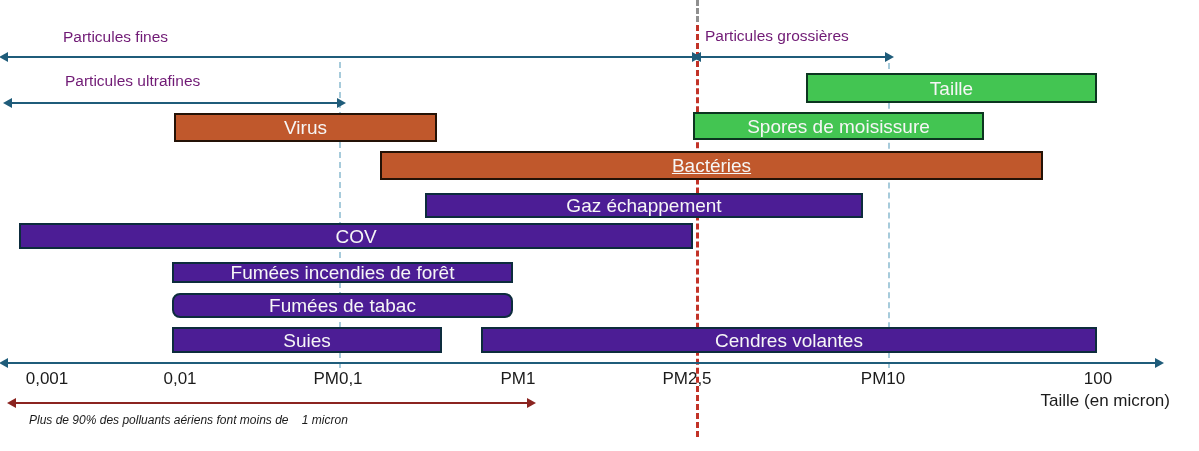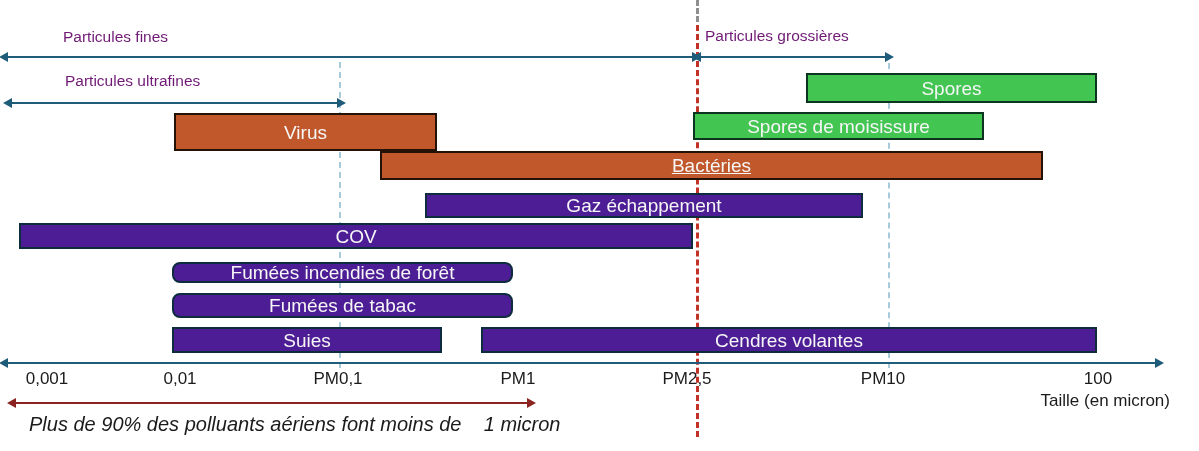--- a/index.html
+++ b/index.html
@@ -33,52 +33,52 @@
     border-right:9px solid var(--c);
   }
   .h-arrow::after{
     content:"";position:absolute;right:-9px;top:-4px;
     border-top:5px solid transparent;border-bottom:5px solid transparent;
     border-left:9px solid var(--c);
   }
   .arrow-label{position:absolute;z-index:3;font-size:15.5px;color:#701a75;white-space:nowrap;}
   .tick-label{position:absolute;z-index:2;top:369px;transform:translateX(-50%);font-size:17px;color:#1b1b1b;white-space:nowrap;}
   .axis-title{position:absolute;z-index:2;right:29px;top:391px;font-size:17px;color:#1b1b1b;white-space:nowrap;}
-  .footnote{position:absolute;z-index:2;left:29px;top:413px;font-size:20px;font-style:italic;color:#1b1b1b;white-space:pre;}
+  .footnote{position:absolute;z-index:2;left:29px;top:413px;font-size:12px;font-style:italic;color:#1b1b1b;white-space:pre;}
 </style>
 </head>
 <body>
 
 <div class="canvas">
   <div id="guides">
       <div class="vline light" style="left: 339px; top: 62px; height: 306px;"></div>
       <div class="vline light" style="left: 888px; top: 63px; height: 305px;"></div>
       <div class="vline gray" style="left: 696px; top: 0px; height: 22px;"></div>
       <div class="vline red" style="left: 696px; top: 25px; height: 412px;"></div>
     </div>
   <div id="bars">
       <div class="bar green" style="left: 806px; top: 73px; width: 291px; height: 30px;">
-        <span>Spores</span>
+        <span>Taille</span>
       </div>
       <div class="bar green" style="left: 693px; top: 112px; width: 291px; height: 28px;">
         <span>Spores de moisissure</span>
       </div>
-      <div class="bar orange" style="left: 174px; top: 113px; width: 263px; height: 38px;">
+      <div class="bar orange" style="left: 174px; top: 113px; width: 263px; height: 29px;">
         <span>Virus</span>
       </div>
       <div class="bar orange" style="left: 380px; top: 151px; width: 663px; height: 29px; text-decoration: underline;">
         <span>Bactéries</span>
       </div>
       <div class="bar teal" style="left: 425px; top: 193px; width: 438px; height: 25px;">
         <span>Gaz échappement</span>
       </div>
       <div class="bar teal" style="left: 19px; top: 223px; width: 674px; height: 26px;">
         <span>COV</span>
       </div>
-      <div class="bar teal" style="left: 172px; top: 262px; width: 341px; height: 21px; border-radius: 8px;">
+      <div class="bar teal" style="left: 172px; top: 262px; width: 341px; height: 21px;">
         <span>Fumées incendies de forêt</span>
       </div>
       <div class="bar teal" style="left: 172px; top: 293px; width: 341px; height: 25px; border-radius: 8px;">
         <span>Fumées de tabac</span>
       </div>
       <div class="bar teal" style="left: 172px; top: 327px; width: 270px; height: 26px;">
         <span>Suies</span>
       </div>
       <div class="bar teal" style="left: 481px; top: 327px; width: 616px; height: 26px;">
         <span>Cendres volantes</span>

